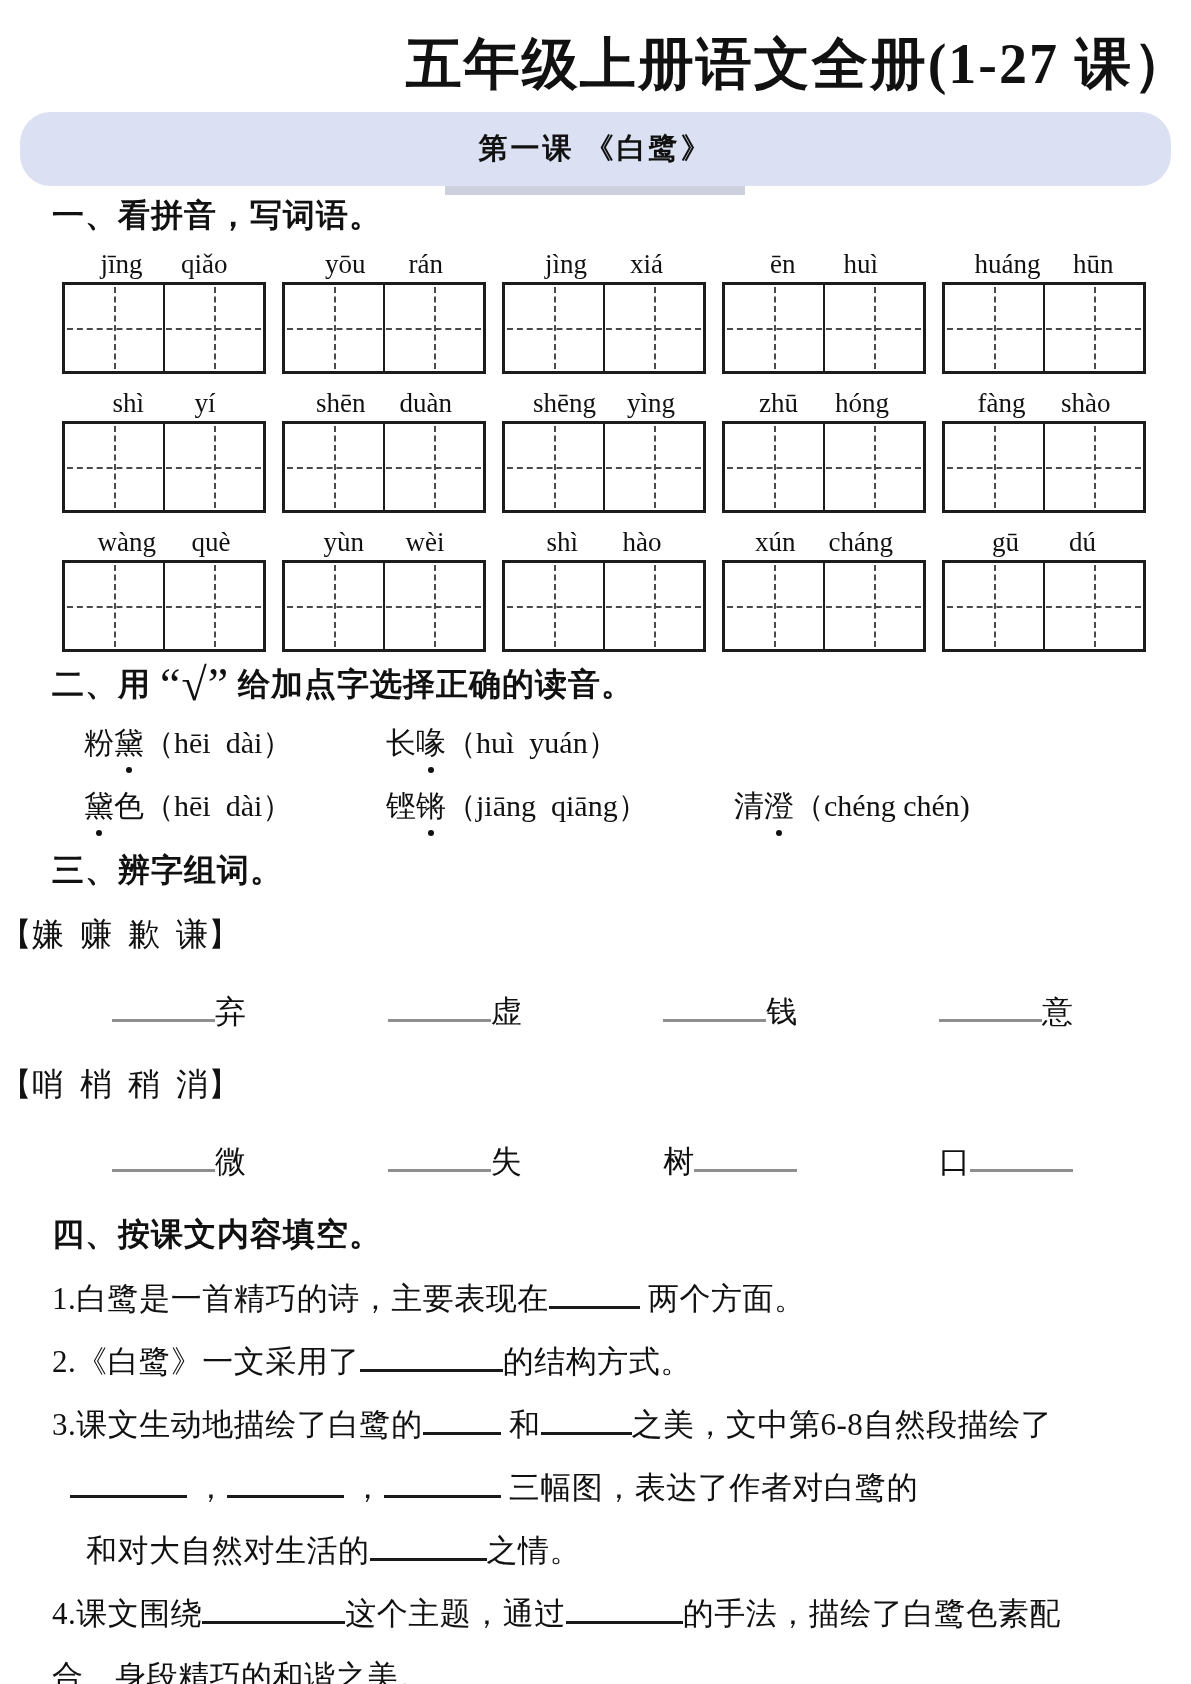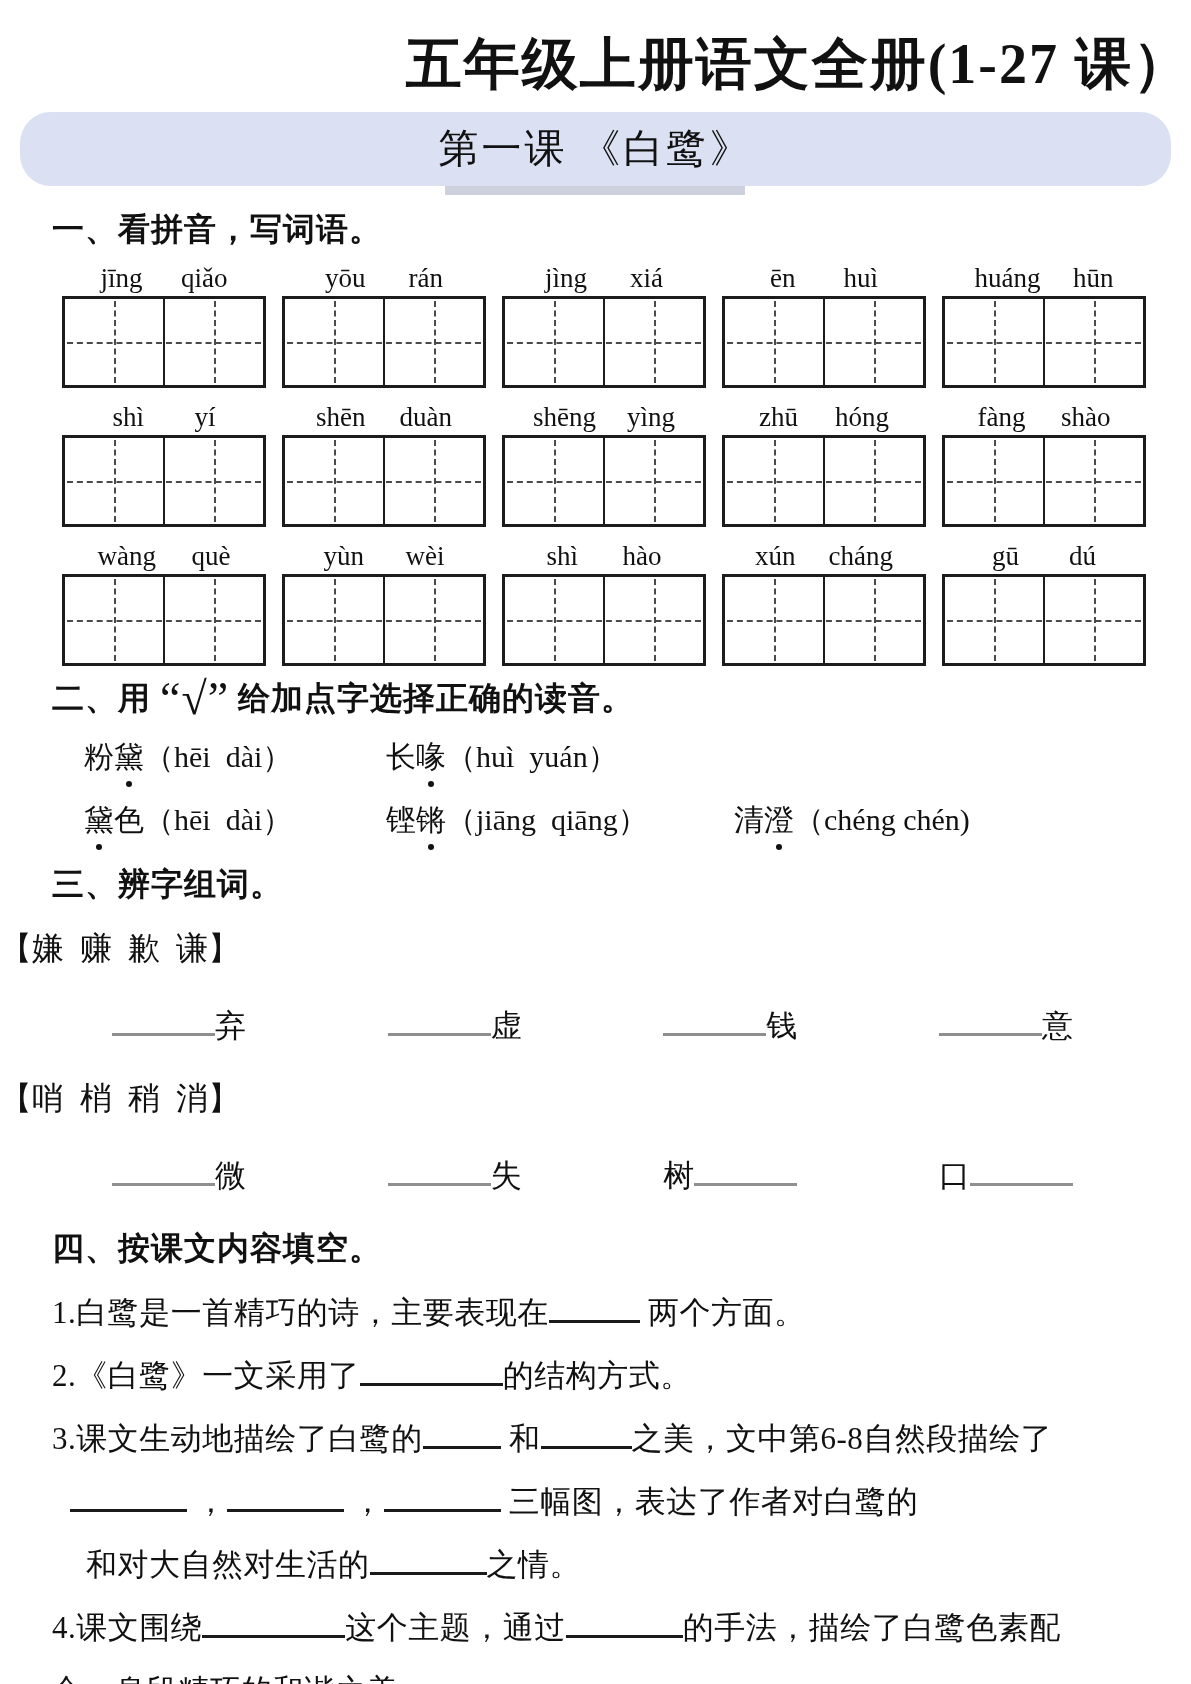--- a/index.html
+++ b/index.html
@@ -12,27 +12,27 @@
   .page { width:1191px; height:1684px; padding-top:34px; }
 
   
   .title {
     text-align:right; font-size:56px; font-weight:900;
     letter-spacing:2px; line-height:1.1;
   }
   .banner {
     margin:16px 20px 0 20px; height:74px; position:relative;
     display:flex; align-items:center; justify-content:center;
-    font-size:40px; font-weight:normal; letter-spacing:3px;border-radius:31px;
+    font-size:29px; font-weight:bold; letter-spacing:3px;border-radius:31px;
   }
   .banner-shadow { position:absolute; left:425px; bottom:-9px; width:300px; height:9px; }
 
   
   .sec-heading { font-size:32px; font-weight:bold; padding-left:52px; letter-spacing:1px; }
-  .sh1 { margin-top:22px; }
+  .sh1 { margin-top:8px; }
   .sh2 { margin-top:4px; }
   .sh3 { margin-top:18px; }
   .sh4 { margin-top:26px; }
   .check { font-size:46px; font-weight:normal; vertical-align:-5px; line-height:0; }
 
   
   #section1-rows { margin-top:8px; }
   .pinyin-row { display:flex; gap:16px; padding-left:62px; margin-bottom:11px; }
   .group { width:204px; }
   .pinyin { display:flex; justify-content:space-evenly; font-size:27px; height:36px; align-items:flex-end; padding-bottom:2px; }

